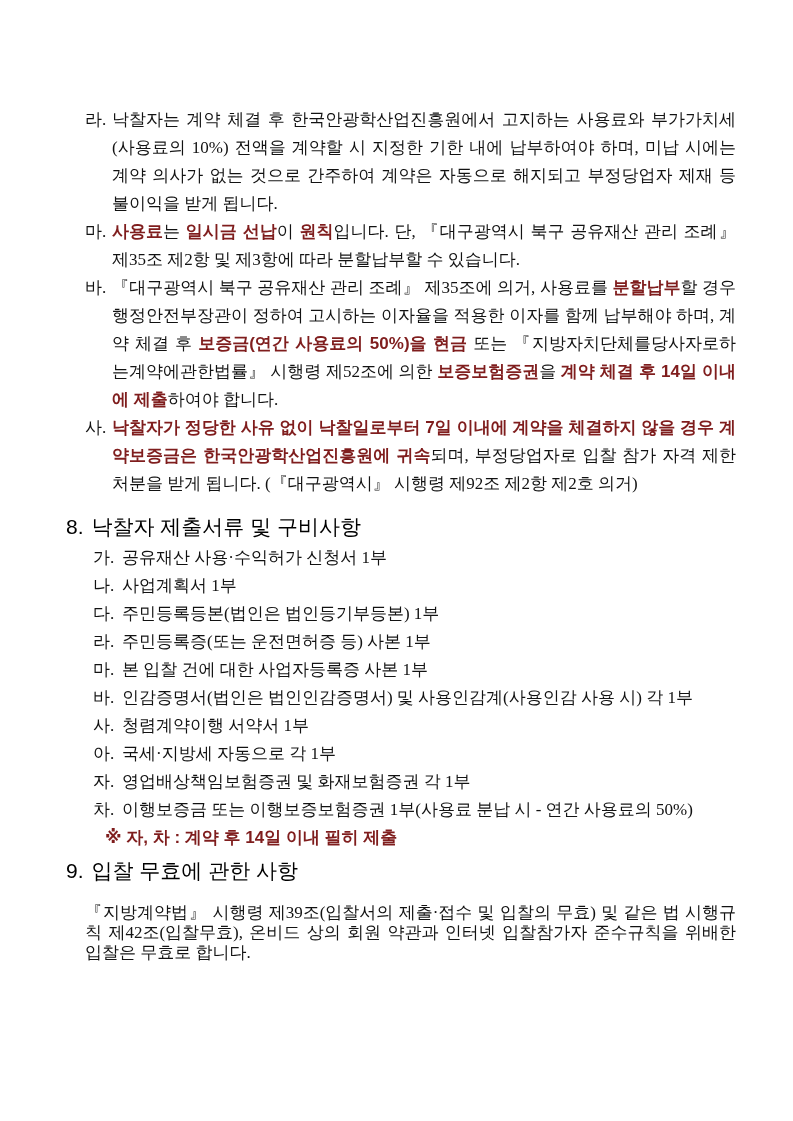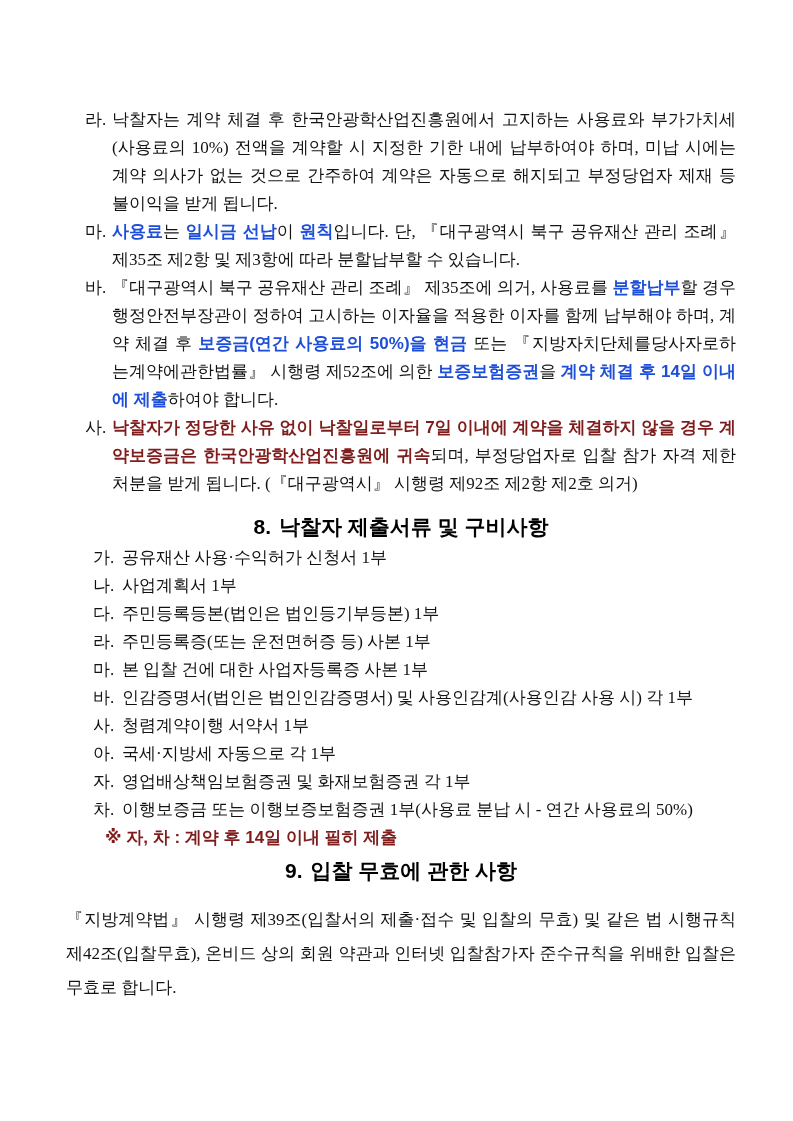--- a/index.html
+++ b/index.html
@@ -23,50 +23,50 @@
     line-height: 28px;
     text-align: justify;
   }
   .term .lbl { position: absolute; left: 0; top: 0; }
   
   .em {
     font-family: "Liberation Sans", "DejaVu Sans", sans-serif;
     font-weight: 700;
     color: #7f1d1d;
   }
-  .em.red { color: #1d4ed8; }
+  .em.red { color: #7f1d1d; }
   .em.u { text-underline-offset: 3px; }
   
   .sec-heading {
     font-family: "Liberation Sans", "DejaVu Sans", sans-serif;
-    font-weight: 700;
+    font-weight: 400;
     font-size: 21px;
     line-height: 30px;
     color: #000000;
     margin: 14px 0 2px 0;
-    text-align: center;
   }
   .sec-heading .num { margin-right: 8px; }
   
   .doc-list { list-style: none; margin: 0 0 0 27px; padding: 0; }
   .doc-item {
     position: relative;
     padding-left: 29px;
     line-height: 28px;
     white-space: nowrap;
   }
   .doc-item .lbl { position: absolute; left: 0; top: 0; }
   .doc-note {
     margin-left: 39px;
     line-height: 28px;
   }
   
   .sec9-heading { margin-top: 4px; }
   .sec9-body {
-    line-height: 34px;
+    margin-left: 19px;
+    line-height: 20px;
     text-align: justify;
   }
 </style>
 </head>
 <body>
 
 <div class="page">
 
   <div class="terms">
     <div class="term">

